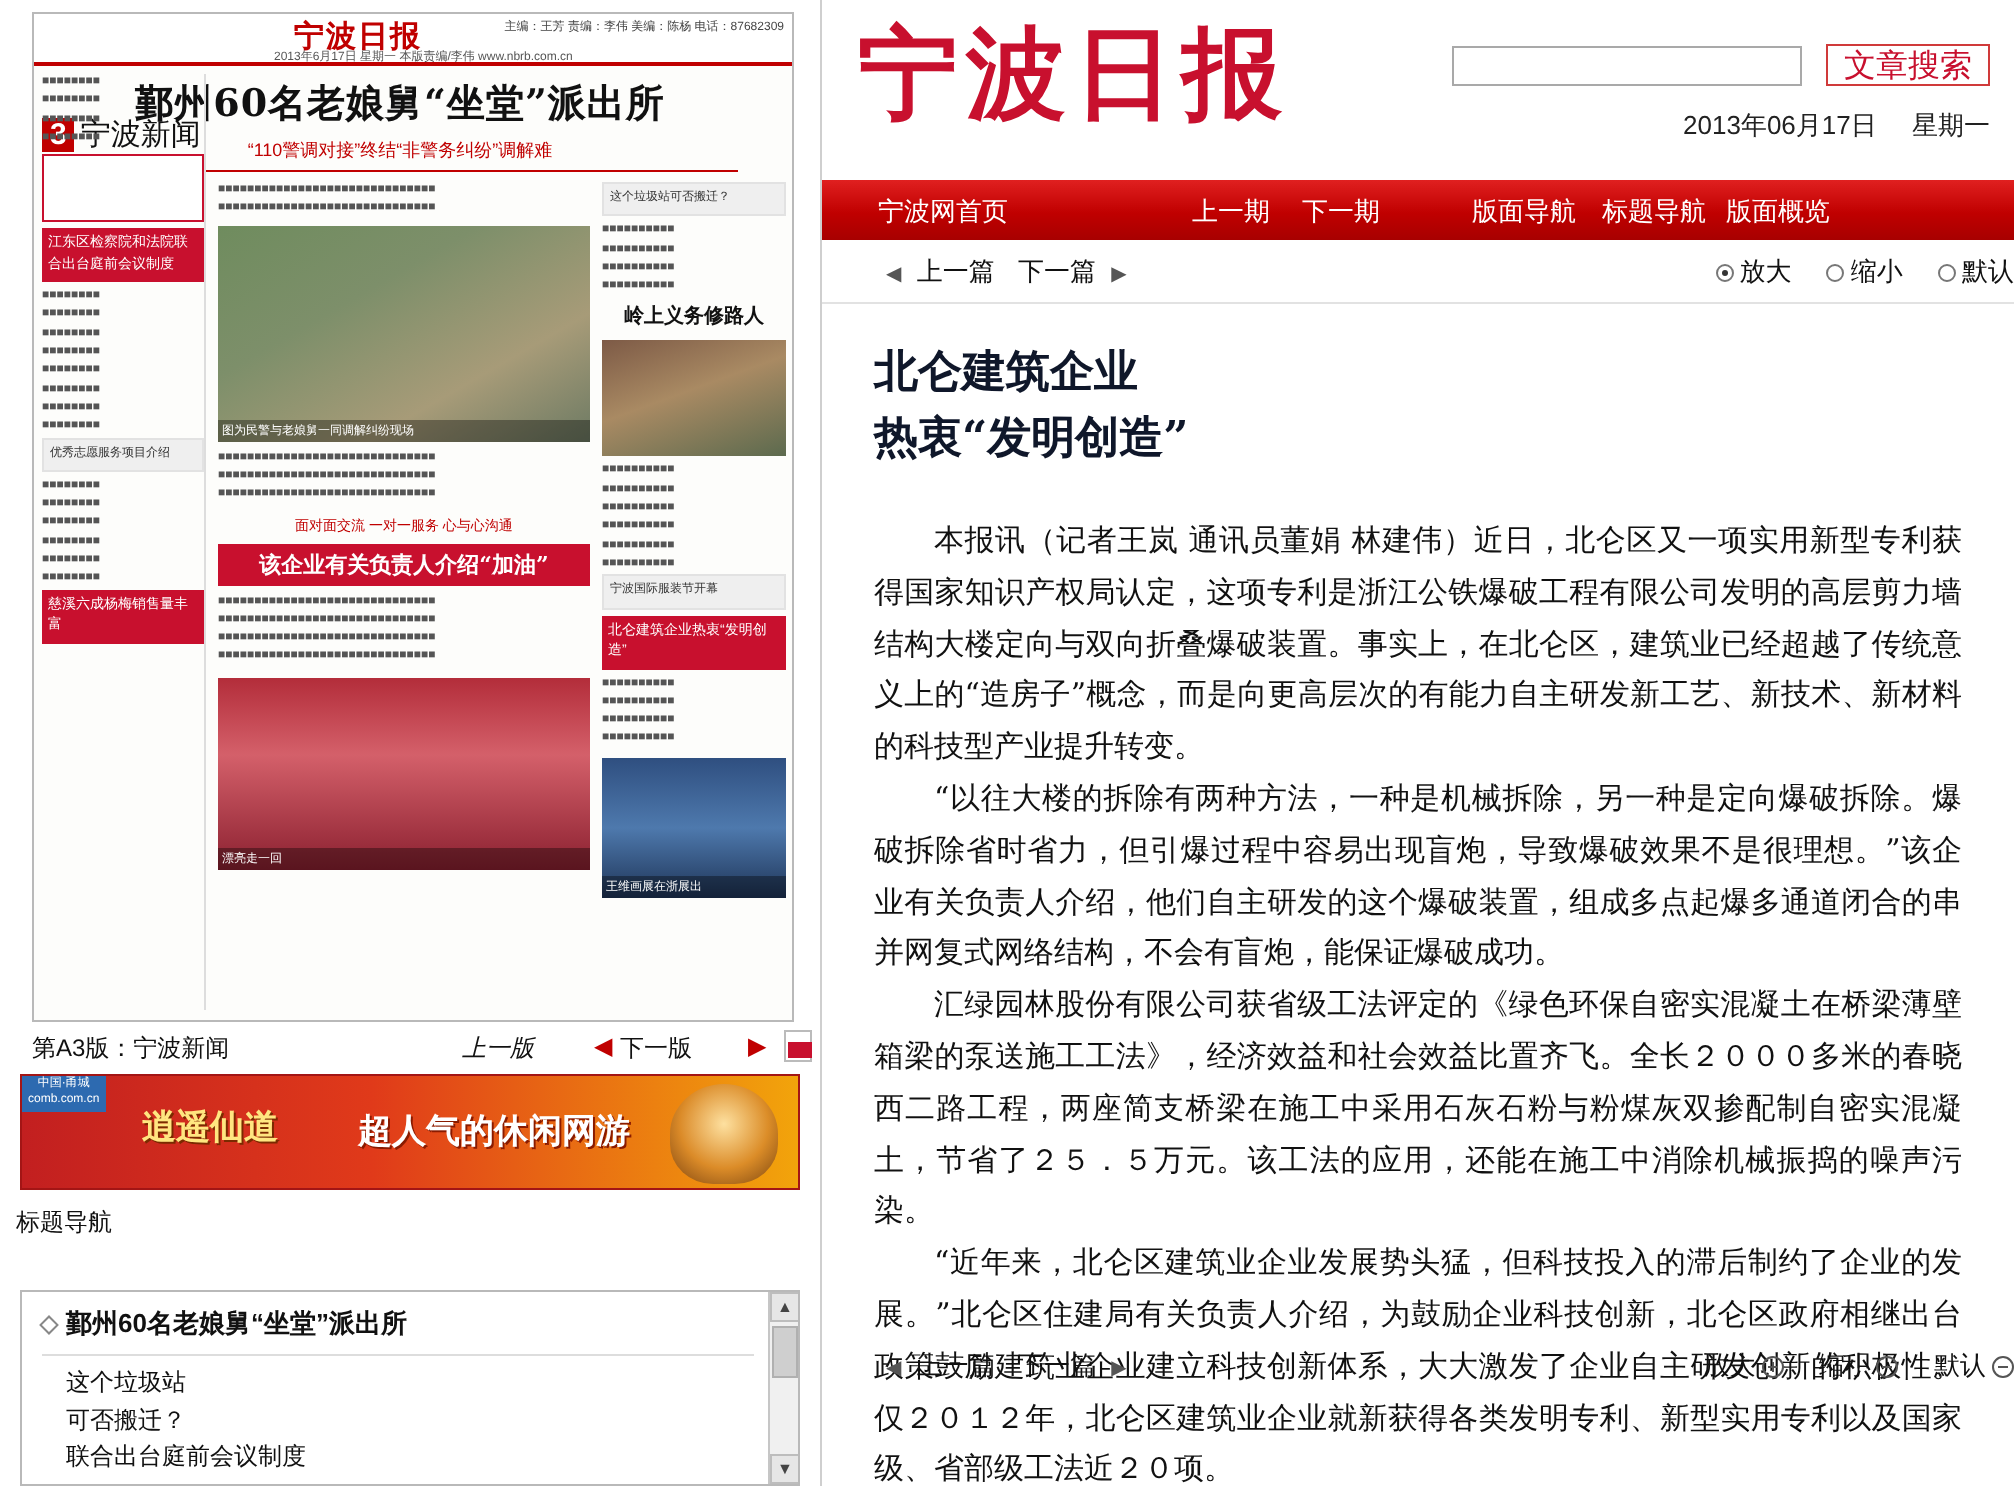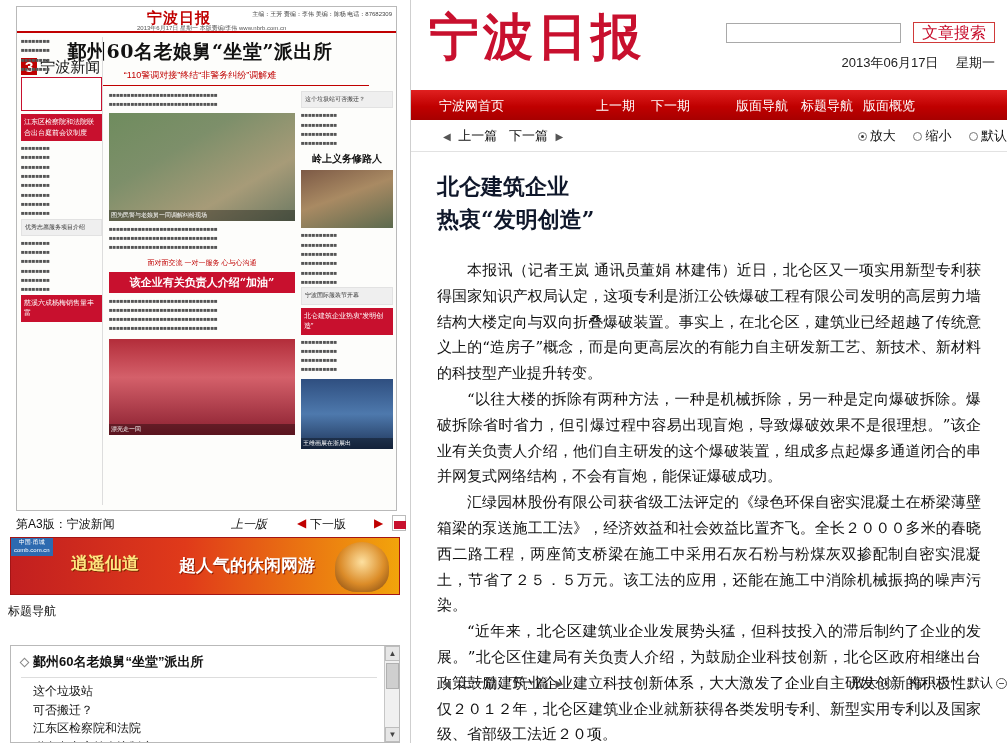--- a/index.html
+++ b/index.html
@@ -454,21 +454,20 @@
     <div class="nav-label">标题导航</div>
 
     <div class="headline-list">
       <ul>
         <li class="big bullet">鄞州60名老娘舅“坐堂”派出所</li>
       </ul>
       <div class="hl-divider" style="margin-left:10px;margin-right:22px;"></div>
       <ul style="padding-top:0;">
         <li style="padding-left:12px;">这个垃圾站</li>
         <li style="padding-left:12px;">可否搬迁？</li>
-        <li style="padding-left:12px;">江东区检察院和法院</li>
         <li style="padding-left:12px;">联合出台庭前会议制度</li>
       </ul>
 
       <div class="hl-scroll">
         <div class="up">▲</div>
         <div class="thumb"></div>
         <div class="down">▼</div>
       </div>
     </div>
 

